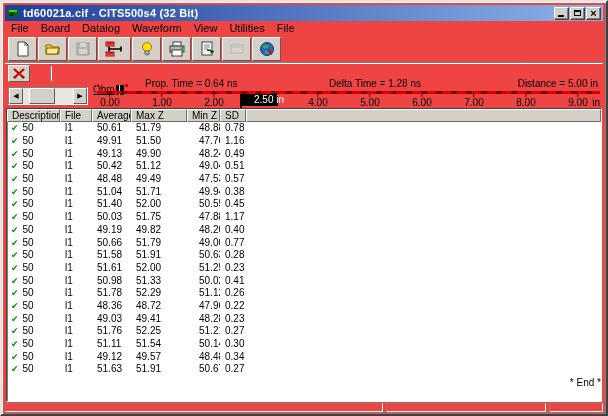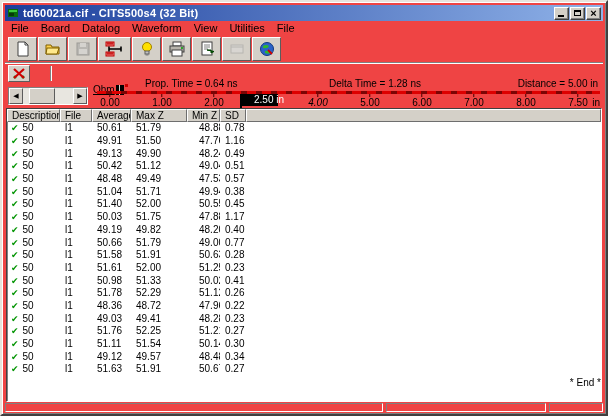--- a/index.html
+++ b/index.html
@@ -225,21 +225,21 @@
             <span class="ticklabel">0.00</span>
           </div>
           <div class="tick" style="left: 69px;">
             <div class="tickmark"></div>
             <span class="ticklabel">1.00</span>
           </div>
           <div class="tick" style="left: 121px;">
             <div class="tickmark"></div>
             <span class="ticklabel">2.00</span>
           </div>
-          <div class="tick" style="left: 225px; font-style: italic;">
+          <div class="tick" style="left: 225px;">
             <div class="tickmark"></div>
             <span class="ticklabel">4.00</span>
           </div>
           <div class="tick" style="left: 277px;">
             <div class="tickmark"></div>
             <span class="ticklabel">5.00</span>
           </div>
           <div class="tick" style="left: 329px;">
             <div class="tickmark"></div>
             <span class="ticklabel">6.00</span>
@@ -247,21 +247,21 @@
           <div class="tick" style="left: 381px;">
             <div class="tickmark"></div>
             <span class="ticklabel">7.00</span>
           </div>
           <div class="tick" style="left: 433px;">
             <div class="tickmark"></div>
             <span class="ticklabel">8.00</span>
           </div>
           <div class="tick" style="left: 485px;">
             <div class="tickmark"></div>
-            <span class="ticklabel">7.50</span>
+            <span class="ticklabel">9.00</span>
           </div>
         </div>
       <span class="unit-label">in</span>
       <div class="cursor" style="left: 147px;">
         <div class="cursor-line"></div>
         <div class="cursor-box">2.50 in</div>
       </div>
     </div>
   </div>
 

